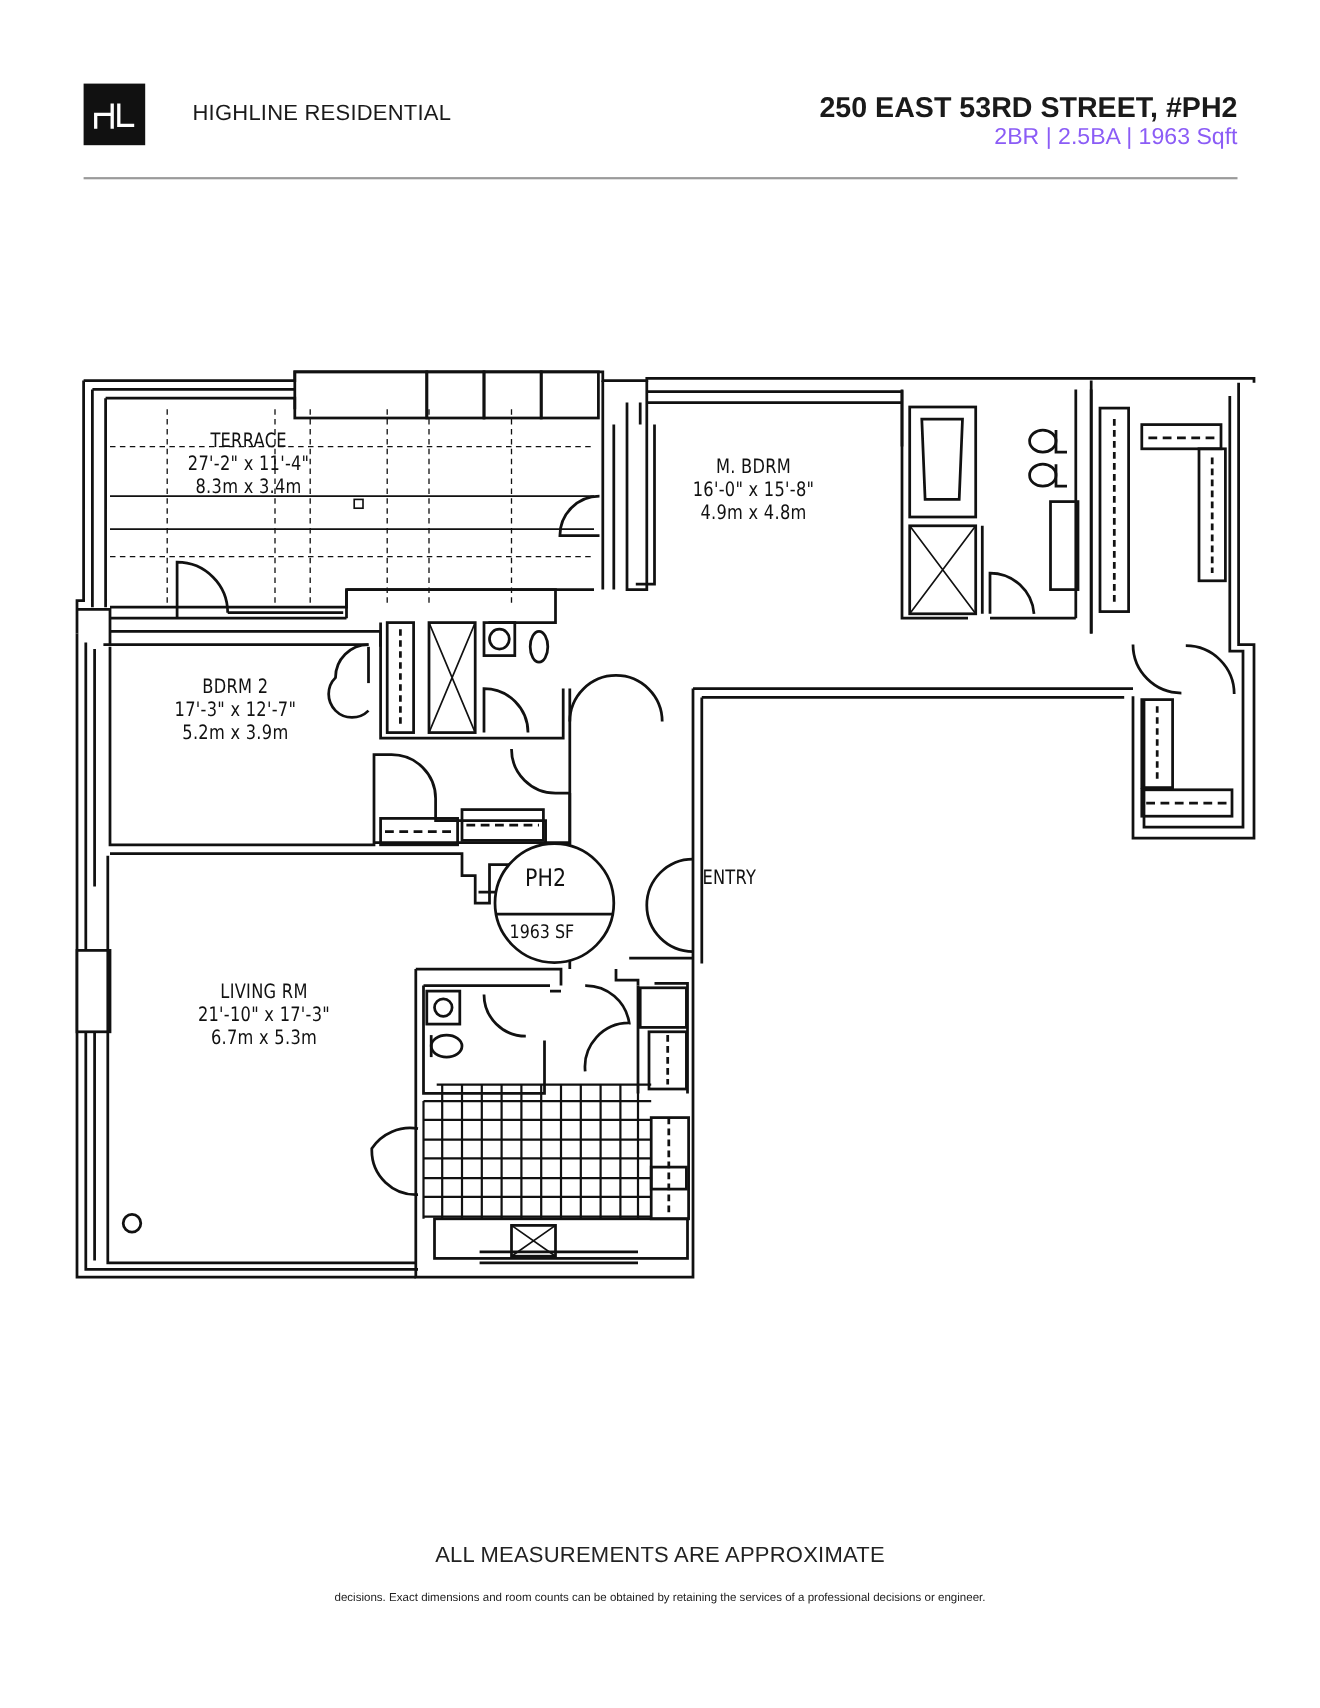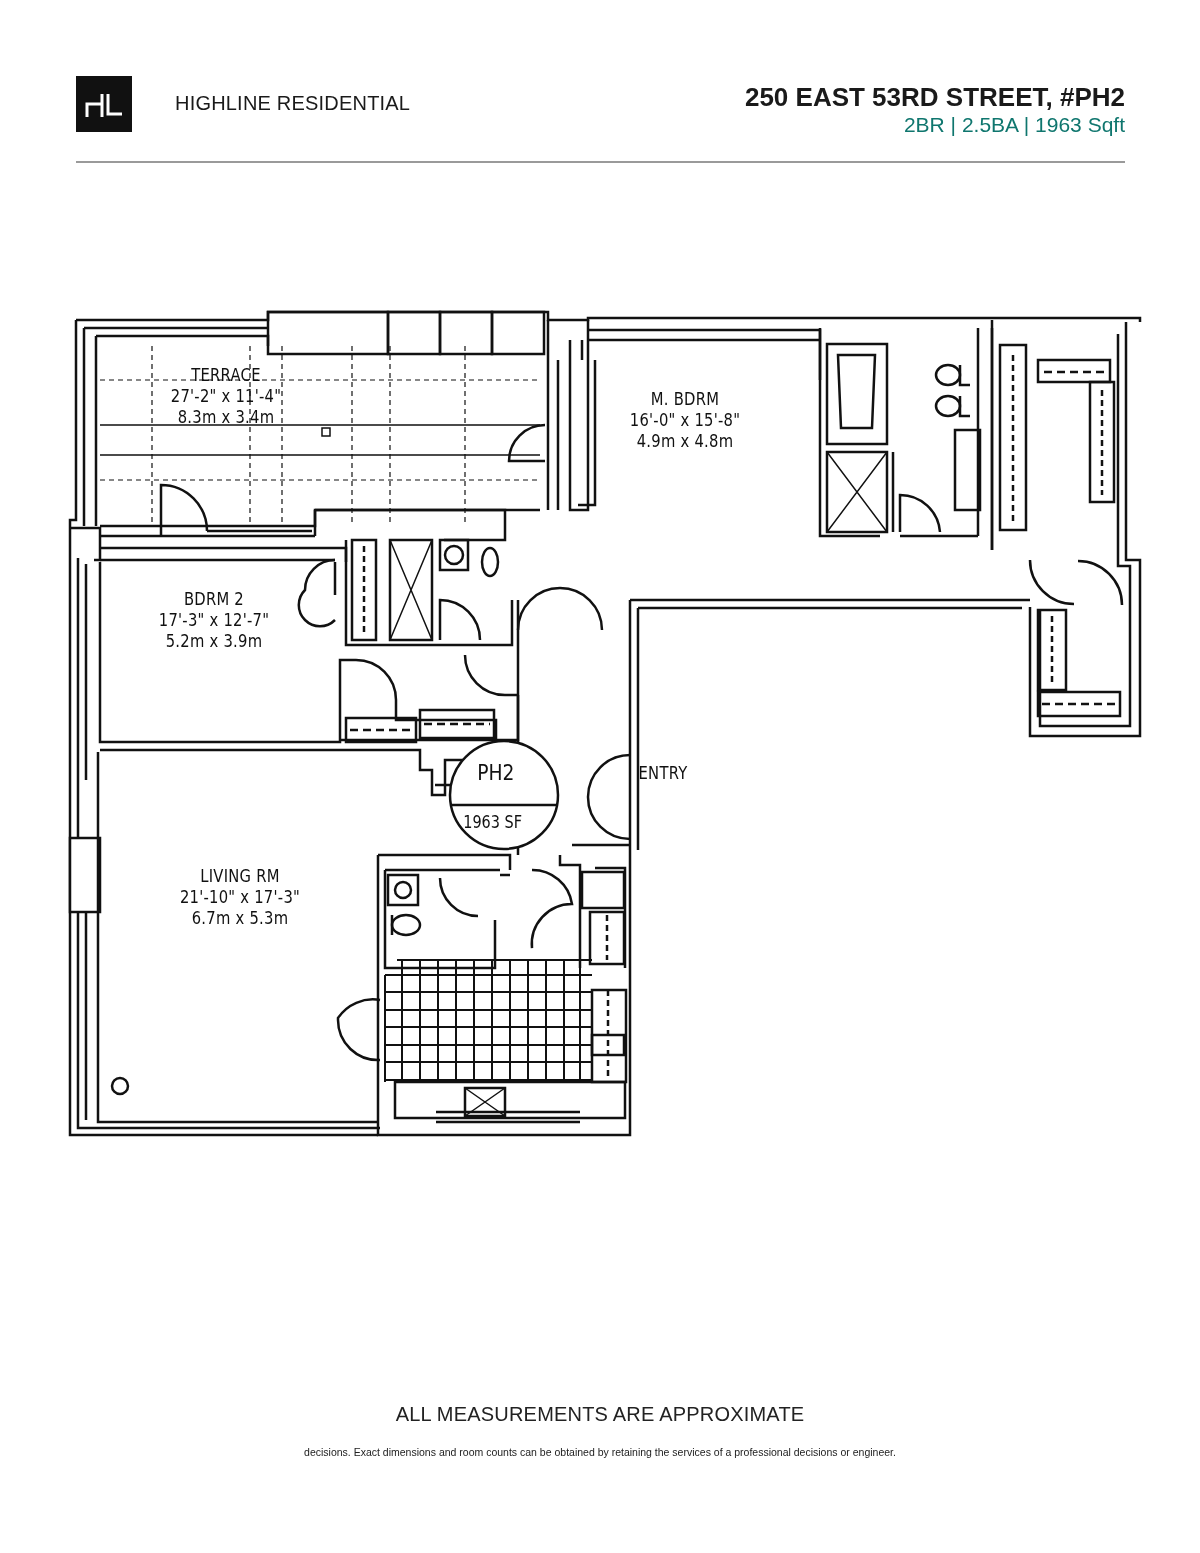--- a/index.html
+++ b/index.html
@@ -2,23 +2,23 @@
 <html><head>
 <meta charset="utf-8">
 <style>
   html, body { margin: 0; padding: 0; background: #ffffff; }
   body { width: 1200px; height: 1553px; position: relative; overflow: hidden; font-family: "Liberation Sans", sans-serif; color: #111; }
   .header { position: absolute; left: 76px; top: 76px; width: 1049px; height: 86px; }
   .logo-box { position: absolute; left: 0; top: 0; width: 56px; height: 56px; background: #111; }
   .logo-box svg { position: absolute; left: 0; top: 0; }
   .brand { position: absolute; left: 69px; top: 16px; font-size: 20px; letter-spacing: 0.2px; color: #1a1a1a; white-space: nowrap; margin-left: 30px; }
   .addr { position: absolute; right: 0; top: 6px; font-size: 26px; font-weight: bold; color: #1a1a1a; white-space: nowrap; text-align: right; }
-  .specs { position: absolute; right: 0; top: 37px; font-size: 21px; color: #0f766e; white-space: nowrap; text-align: right; }
+  .specs { position: absolute; right: 0; top: 37px; font-size: 21px; color: #8b5cf6; white-space: nowrap; text-align: right; }
   .divider { position: absolute; left: 76px; top: 161px; width: 1049px; height: 2px; background: #9a9a9a; }
-  .plan { position: absolute; left: 60px; top: 300px; width: 1090px; height: 860px; }
+  .plan { position: absolute; left: 60px; top: 326px; width: 1090px; height: 860px; }
   .plan svg { position: absolute; left: 0; top: 0; }
   .lbl { position: absolute; font-family: "DejaVu Sans", sans-serif; font-size: 18px; line-height: 21px; text-align: center; white-space: nowrap; color: #111; transform: scaleX(0.82); transform-origin: center top; letter-spacing: 0.3px; }
   .badge-top { position: absolute; font-family: "DejaVu Sans", sans-serif; font-size: 22px; white-space: nowrap; transform: scaleX(0.85); }
   .badge-bot { position: absolute; font-family: "DejaVu Sans", sans-serif; font-size: 17px; white-space: nowrap; transform: scaleX(0.85); }
   .footer-title { position: absolute; left: 0; width: 1200px; top: 1403px; text-align: center; font-size: 20px; color: #222; letter-spacing: 0.2px; }
   .disclaimer { position: absolute; left: 100px; width: 1000px; top: 1446px; text-align: center; font-size: 10.5px; line-height: 13px; color: #222; }
 </style>
 </head>
 <body>
 

